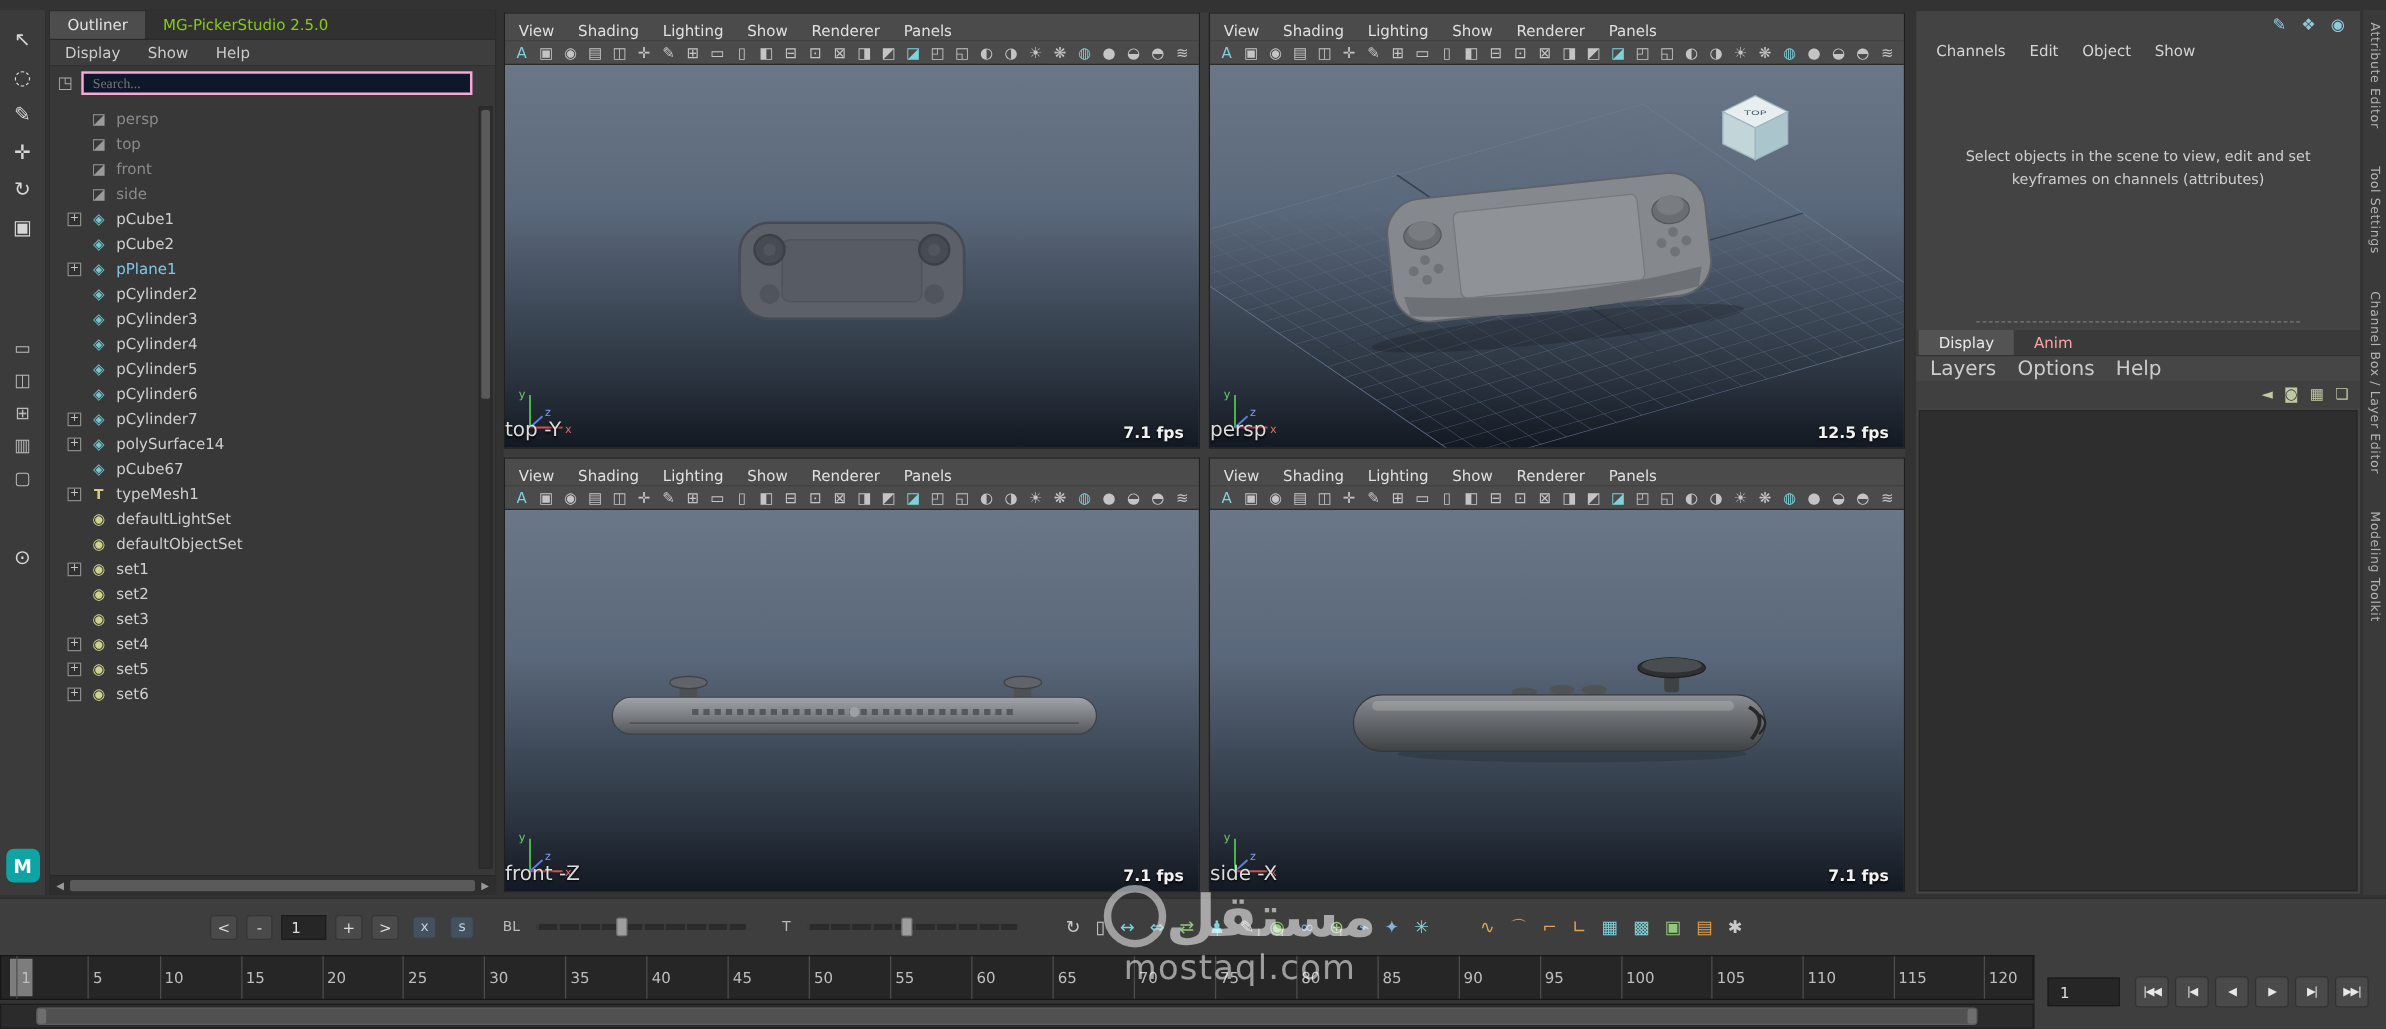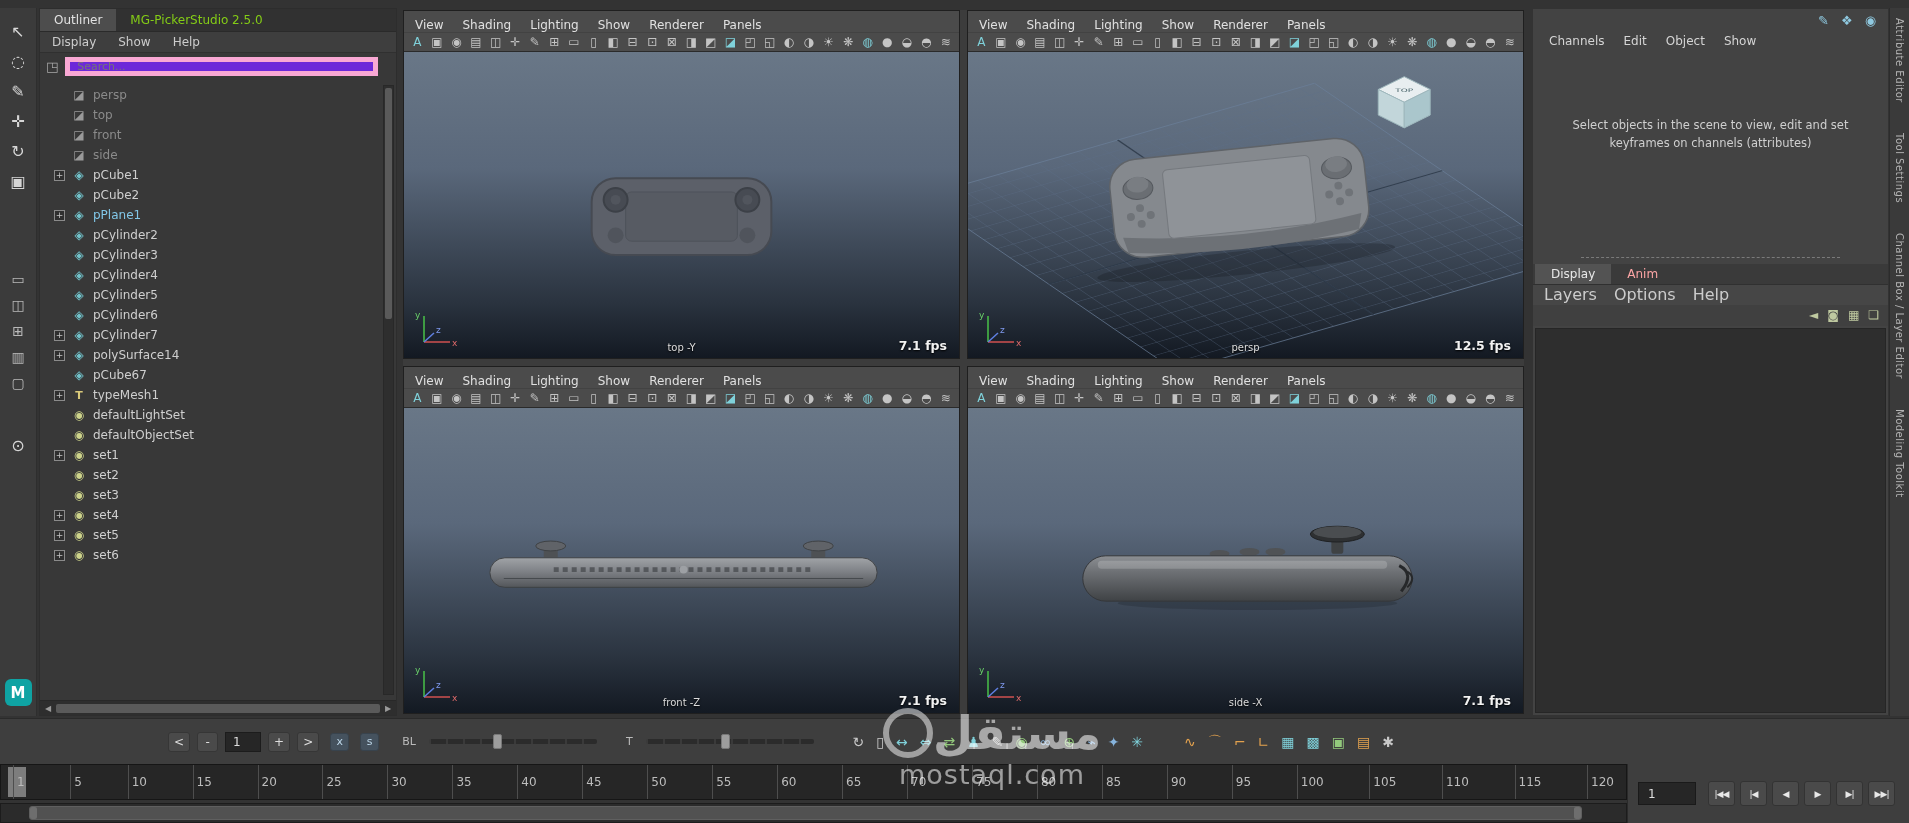--- a/index.html
+++ b/index.html
@@ -19,21 +19,21 @@
   .maya-logo{margin-top:auto;margin-bottom:10px;width:27px;height:27px;border-radius:6px;background:#0fa3a3;color:#fff;font-weight:bold;font-size:15px;display:flex;align-items:center;justify-content:center;}
 
   
   .outliner{width:358px;margin-left:2px;background:#383838;border:1px solid #2d2d2d;display:flex;flex-direction:column;position:relative;}
   .ol-tabs{height:23px;display:flex;background:#313131;border-bottom:1px solid #2a2a2a;}
   .ol-tab{padding:0 14px;line-height:23px;font-size:12px;color:#84cc16;}
   .ol-tab.active{background:#4d4d4d;color:#e2e2e2;}
   .ol-menus{height:21px;display:flex;gap:22px;padding:0 12px;align-items:center;background:#3e3e3e;font-size:12px;color:#ccc;border-bottom:1px solid #303030;}
   .ol-search{height:27px;display:flex;align-items:center;padding:3px 18px 3px 6px;gap:7px;background:#383838;}
   .ol-search-icon{color:#a8a8a8;font-size:13px;}
-  .ol-search input{flex:1;height:19px;background:#6d28d9;border:5px solid #f9a8d4;color:#bbb;font-size:11px;padding:0 7px;outline:none;}
+  .ol-search input{flex:1;height:19px;background:#0f172a;border:2px solid #f9a8d4;color:#bbb;font-size:11px;padding:0 7px;outline:none;font-family:Liberation Serif, serif;}
   .ol-tree{flex:1;overflow:hidden;padding:5px 14px 0 14px;}
   .ti{display:flex;align-items:center;height:20px;gap:6px;font-size:12px;color:#cfcfcf;}
   .ti .ex{width:11px;height:11px;flex:0 0 11px;border:1px solid #8a8a8a;background:#2f2f2f;font-size:9px;line-height:9px;text-align:center;color:#c4c4c4;visibility:hidden;}
   .ti.expand .ex{visibility:visible;}
   .ti .ex::before{content:"+";}
   .ti .ic{width:16px;text-align:center;font-size:12px;}
   .ti.camera .ic::before{content:"◪";color:#9a9a9a;}
   .ti.mesh .ic::before{content:"◈";color:#72c5cd;}
   .ti.type .ic::before{content:"T";color:#d9c97a;font-weight:bold;font-size:11px;}
   .ti.set .ic::before{content:"◉";color:#cdd38a;}
@@ -46,21 +46,21 @@
   .hthumb{flex:1;height:9px;background:#5a5a5a;border-radius:2px;}
 
   
   .vports{flex:1;margin:2px 6px;display:grid;grid-template-columns:1fr 1fr;grid-template-rows:1fr 1fr;gap:7px;background:#3c3c3c;min-width:0;}
   .vp{border:1px solid #1f1f1f;display:flex;flex-direction:column;min-height:0;min-width:0;background:#4b4b4b;}
   .vp-menu{height:21px;background:#4b4b4b;display:flex;gap:19px;align-items:flex-end;padding:0 11px;font-size:12px;color:#e0e0e0;flex:0 0 21px;}
   .vp-icons{height:20px;background:#4b4b4b;border-top:1px solid #424242;border-bottom:1px solid #2a2a2a;display:flex;align-items:center;gap:5px;padding:0 6px;font-size:12px;color:#c4c4c4;overflow:hidden;flex:0 0 20px;}
   .vp-icon{width:15px;text-align:center;}
   .vp-view{flex:1;position:relative;min-height:0;background:linear-gradient(180deg,#697787 0%,#5a687b 38%,#2a333f 82%,#131922 100%);}
   .vp-view > svg.scene{position:absolute;inset:0;width:100%;height:100%;}
-  .vp-label{position:absolute;bottom:5px;left:0;right:0;text-align:center;font-size:10px;color:#dcdcdc;text-shadow:0 1px 2px #000;}
+  .vp-label{position:absolute;bottom:5px;left:0;right:0;font-size:16px;color:#dcdcdc;text-shadow:0 1px 2px #000;}
   .vp-fps{position:absolute;bottom:5px;right:12px;font-size:12.5px;font-weight:bold;color:#f2f2f2;text-shadow:0 1px 2px #000;}
   .vp-axis{position:absolute;left:8px;bottom:6px;}
 
   
   .cbox{width:357px;margin-left:2px;background:#434343;border:1px solid #333;display:flex;flex-direction:column;position:relative;}
   .cb-top-icons{position:absolute;top:4px;right:12px;display:flex;gap:12px;color:#8fc9e0;font-size:13px;}
   .cb-menus{height:24px;margin-top:20px;display:flex;gap:19px;padding:0 16px;align-items:center;font-size:12px;color:#d5d5d5;}
   .cb-msg{margin-top:64px;padding:0 28px;text-align:center;font-size:11.5px;color:#cfcfcf;line-height:1.55;}
   .cb-sep{margin:104px 48px 6px 48px;border-top:1px dashed #7a7a7a;}
   .cb-tabbar{display:flex;height:21px;background:#3a3a3a;border-bottom:1px solid #303030;padding-left:2px;}

